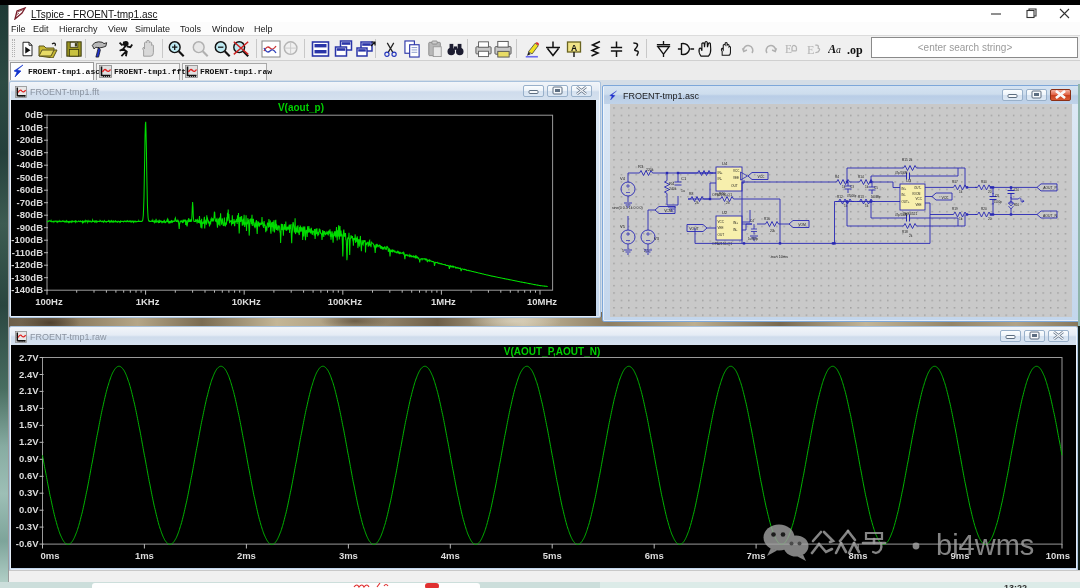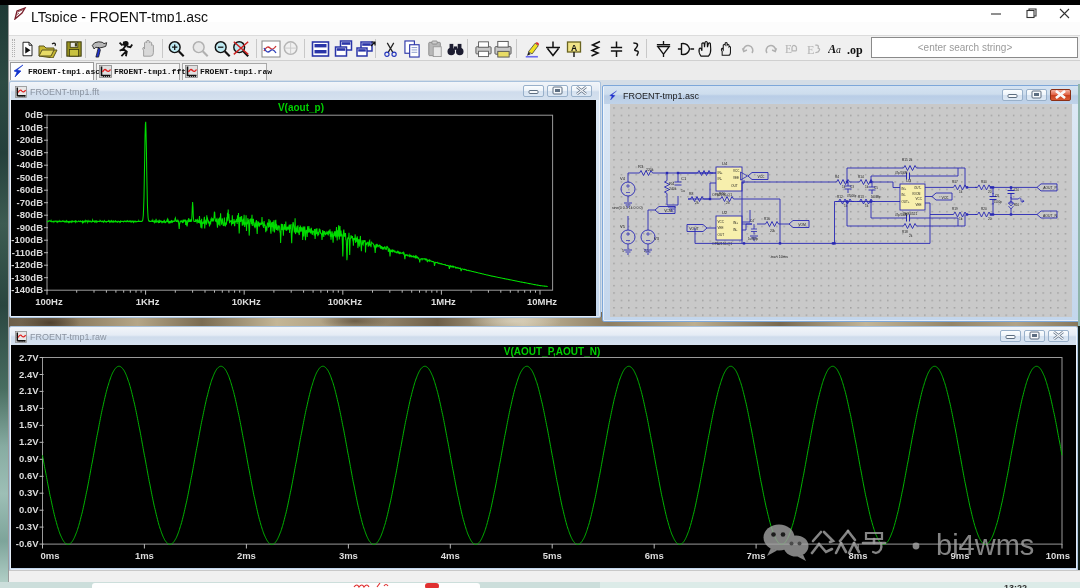--- a/index.html
+++ b/index.html
@@ -1,19 +1,19 @@
 <!DOCTYPE html>
 <html><head><meta charset="utf-8">
 <style>
 * { margin:0; padding:0; box-sizing:border-box; }
 html,body { width:1080px; height:588px; overflow:hidden; }
 body { font-family:"Liberation Sans", sans-serif; }
 #root { position:absolute; left:0; top:0; width:1080px; height:588px; background:#000; overflow:hidden; }
 .abs { position:absolute; }
-.ttl { font-size:14px; color:#111;text-decoration:underline; }
+.ttl { font-size:10px; color:#111;text-decoration:underline; }
 svg { display:block; }
 </style></head><body>
 <div id="root">
 
 <div class="abs" style="left:0;top:0;width:10px;height:588px;
  background:linear-gradient(180deg,#1e3834 0%,#2c4a42 14%,#24403c 26%,#3d5c52 38%,#2a4640 52%,#486d60 66%,#87aca2 76%,#9dbfb6 84%,#7da49a 92%,#b8d4cc 100%);"></div>
 <div class="abs" style="left:0;top:0;width:1080px;height:5px;background:#010101;"></div>
 
 <div class="abs" style="left:8px;top:5px;width:1072px;height:577px;background:#f0f0f0;border-left:1px solid #9a9a9a;"></div>
 
@@ -24,20 +24,30 @@
 </svg>
 <div class="abs ttl" style="left:31px;top:9px;">LTspice - FROENT-tmp1.asc</div>
 <svg class="abs" style="left:986px;top:8px" width="90" height="12" viewBox="0 0 90 12">
  <path d="M5 6 h10" stroke="#333" stroke-width="1.1" fill="none"></path>
  <rect x="41" y="2.5" width="7" height="7" fill="none" stroke="#333" stroke-width="1.1"></rect>
  <path d="M43 2.5 v-1.5 h7 v7 h-2" stroke="#333" stroke-width="1.1" fill="none"></path>
  <path d="M74 1 l9 9 M83 1 l-9 9" stroke="#333" stroke-width="1.1" fill="none"></path>
 </svg>
 
 <div class="abs" style="left:9px;top:22px;width:1071px;height:13px;background:#fcfcfc;"></div>
+<div class="abs" style="left:11px;top:23.5px;width:800px;height:12px;font-size:9px;color:#1a1a1a;">
+<span style="position:absolute;left:0px">File</span>
+      <span style="position:absolute;left:22px">Edit</span>
+<span style="position:absolute;left:48px">Hierarchy</span>
+      <span style="position:absolute;left:97px">View</span>
+<span style="position:absolute;left:124px">Simulate</span>
+      <span style="position:absolute;left:169px">Tools</span>
+<span style="position:absolute;left:201px">Window</span>
+      <span style="position:absolute;left:243px">Help</span>
+</div>
 <div class="abs" style="left:9px;top:35px;width:1071px;height:1px;background:#dcdcdc;"></div>
 
 <div class="abs" style="left:9px;top:36px;width:1071px;height:24px;background:#f0f0f0;"></div>
 <div class="abs" style="left:12px;top:39px;width:3px;height:18px;border-left:1px dotted #b0b0b0;border-right:1px dotted #b0b0b0;"></div>
 <div class="abs" style="left:61px;top:39px;width:1px;height:19px;background:#c8c8c8;"></div>
 <div class="abs" style="left:85px;top:39px;width:1px;height:19px;background:#c8c8c8;"></div>
 <div class="abs" style="left:162px;top:39px;width:1px;height:19px;background:#c8c8c8;"></div>
 <div class="abs" style="left:255.5px;top:39px;width:1px;height:19px;background:#c8c8c8;"></div>
 <div class="abs" style="left:304px;top:39px;width:1px;height:19px;background:#c8c8c8;"></div>
 <div class="abs" style="left:375px;top:39px;width:1px;height:19px;background:#c8c8c8;"></div>

